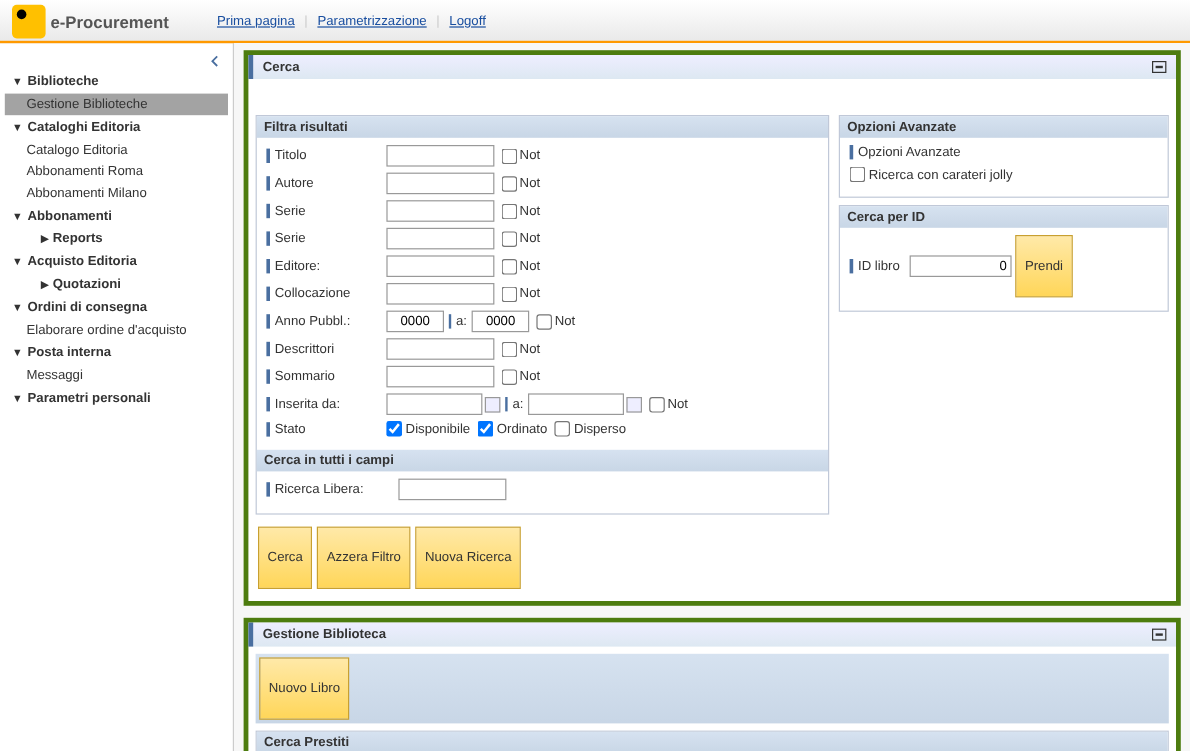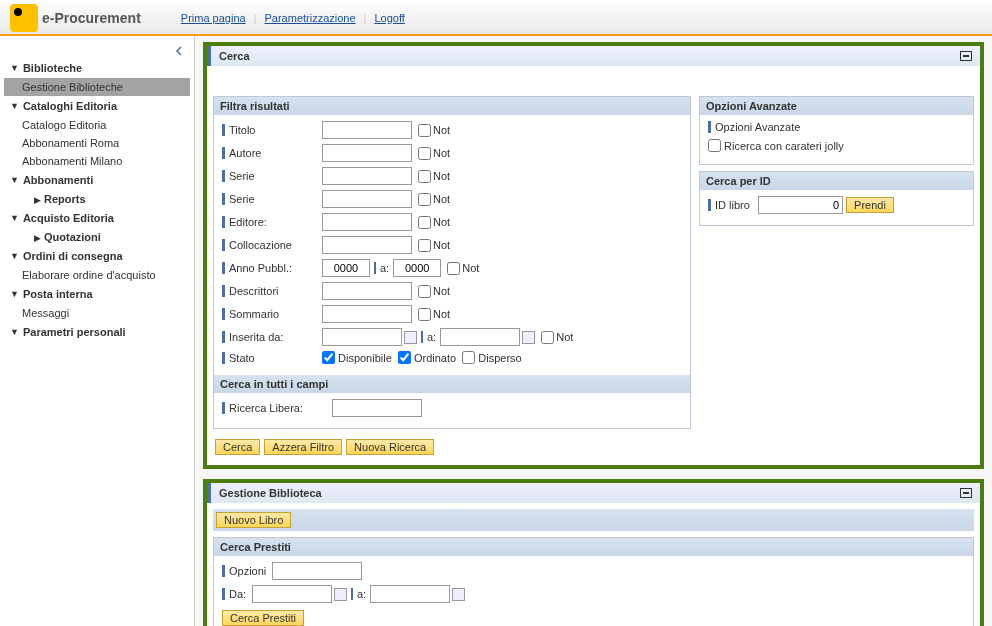--- a/index.html
+++ b/index.html
@@ -47,21 +47,21 @@
 input.w50 { width: 48px; }
 input.w80 { width: 80px; }
 input.w85 { width: 85px; }
 select { border: 1px solid #999; font-size: 11px; height: 18px; }
 select.w200 { width: 200px; }
 .chk-label { display: flex; align-items: center; gap: 3px; }
 .not-box { margin-left: 6px; display: flex; align-items: center; gap: 2px; }
 .sep-inline { margin: 0 4px; border-left: 2px solid #4a6fa0; padding-left: 4px; }
 .date-pick { width: 13px; height: 13px; border: 1px solid #999; background: #eef; margin-left: 2px; display: inline-block; vertical-align: middle; }
 
-.btn { background: linear-gradient(to bottom,#ffe9a8,#ffd659); border: 1px solid #c8a030; color: #333; font-size: 11px; padding: 1px 7px; cursor: pointer; }
+.btn { background: linear-gradient(to bottom,#ffe9a8,#ffd659); border: 1px solid #c8a030; color: #333; font-size: 11px; padding: 19px 7px; cursor: pointer; }
 .btn-row { padding: 4px 2px; display: flex; gap: 4px; }
 
 .collapse-icon { width: 12px; height: 10px; border: 1px solid #333; display: inline-block; position: relative; }
 .collapse-icon::after { content: ""; position: absolute; top: 3px; left: 2px; right: 2px; height: 2px; background: #333; }
 
 .adv-row { display: flex; align-items: center; gap: 5px; margin-bottom: 6px; flex-wrap: wrap; }
 </style>
 </head>
 <body>
 

